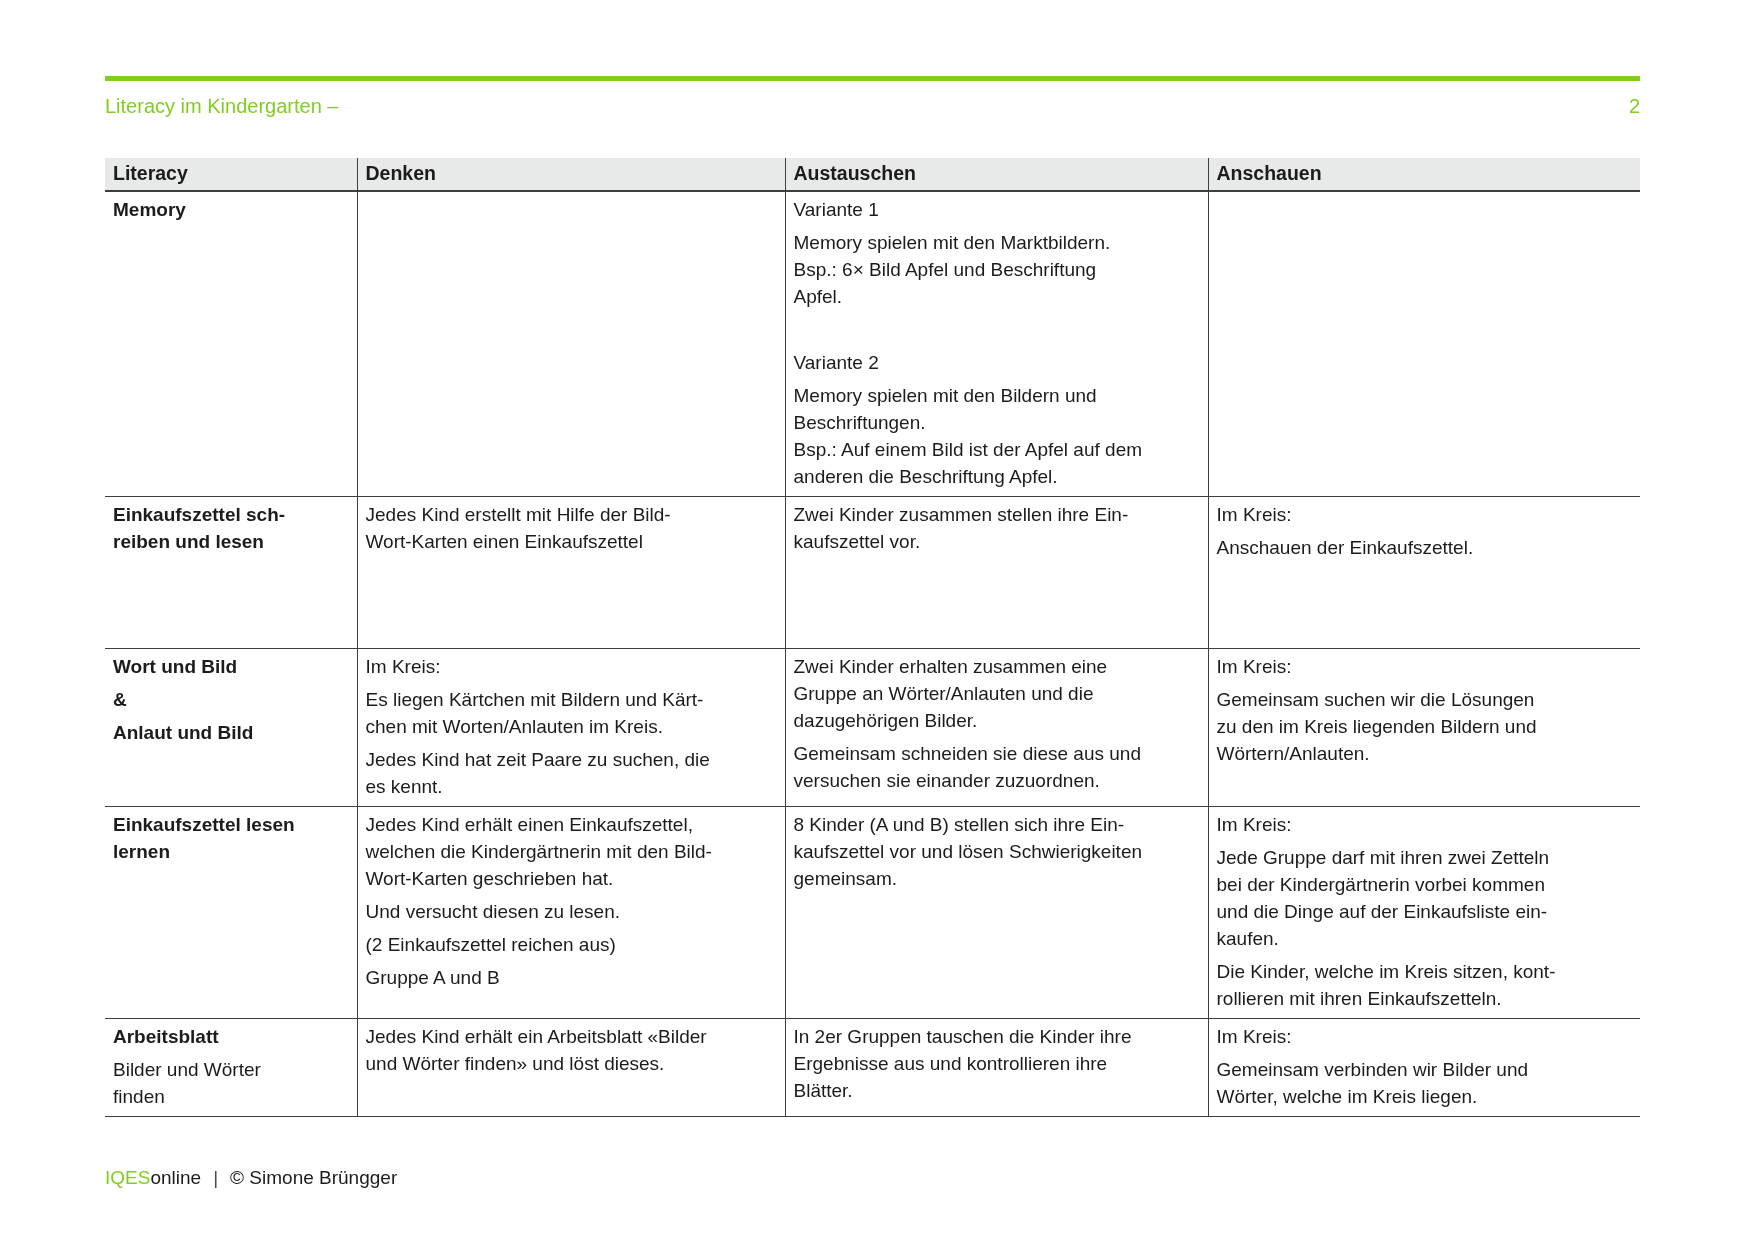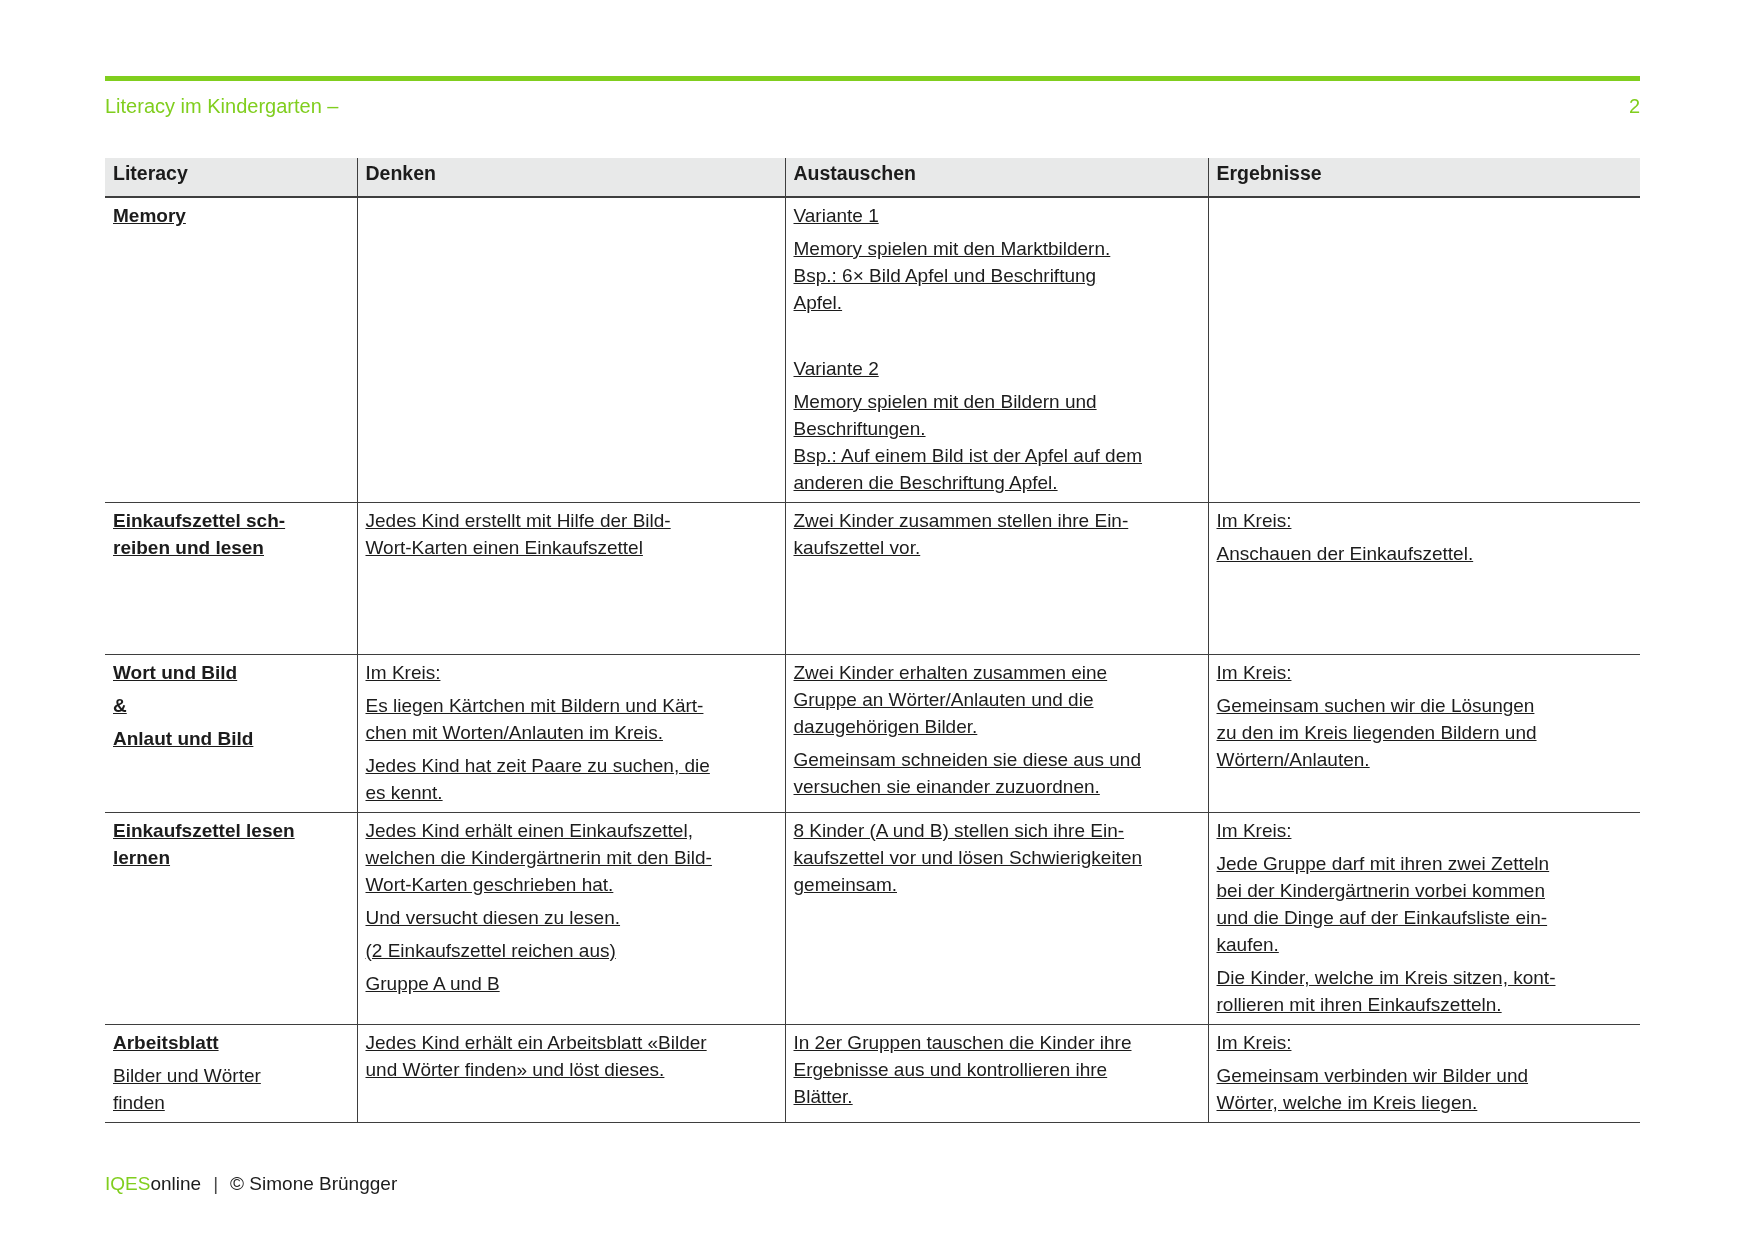--- a/index.html
+++ b/index.html
@@ -22,31 +22,31 @@
     margin-top:13px;font-size:20px;line-height:24px;color:var(--accent);
   }
   table.doc-table{
     margin-top:40px;border-collapse:collapse;table-layout:fixed;
     width:1535px;font-size:19px;line-height:27px;color:var(--text);
   }
   th,td{vertical-align:top;text-align:left;padding:4px 9px 6px 8px;word-wrap:break-word;}
   th+th,td+td{border-left:1px solid var(--border);margin-top:9px;}
   thead th{
     background:var(--headbg);font-weight:bold;font-size:19.5px;
-    border-bottom:2px solid var(--border);padding-top:2px;padding-bottom:9px;
+    border-bottom:2px solid var(--border);padding-top:2px;padding-bottom:3px;
   }
   thead tr{height:26px;}
   tbody td{border-top:1px solid var(--border);}
   tbody tr:last-child td{border-bottom:1px solid var(--border);}
   tbody tr:nth-child(1){height:304px;}
   tbody tr:nth-child(2){height:152px;}
   tbody tr:nth-child(3){height:62px;}
   tbody tr:nth-child(4){height:208px;}
   tbody tr:nth-child(5){height:94px;}
-  .para{white-space:pre-line;text-decoration:underline;}
+  .para{white-space:pre-line;}
   .para + .para{margin-top:6px;}
   .para:empty{height:27px;}
   .para.bold{font-weight:bold;}
   .footer{margin-top:49px;font-size:19px;line-height:23px;color:var(--text);}
   .brand-primary{color:var(--accent);}
   .brand-secondary{color:var(--text);}
   .footer-sep{margin:0 12px;color:#4a4a4a;}
 </style>
 </head>
 <body>
@@ -66,21 +66,21 @@
         <col style="width:252px">
         <col style="width:428px">
         <col style="width:423px">
         <col style="width:432px">
       </colgroup>
       <thead>
         <tr>
           <th>Literacy</th>
           <th>Denken</th>
           <th>Austauschen</th>
-          <th>Ergebnisse</th>
+          <th>Anschauen</th>
         </tr>
       </thead>
       <tbody>
           <tr>
             <td>
               <div class="para bold">Memory</div>
             </td>
             <td></td>
             <td>
               <div class="para">Variante 1</div>

